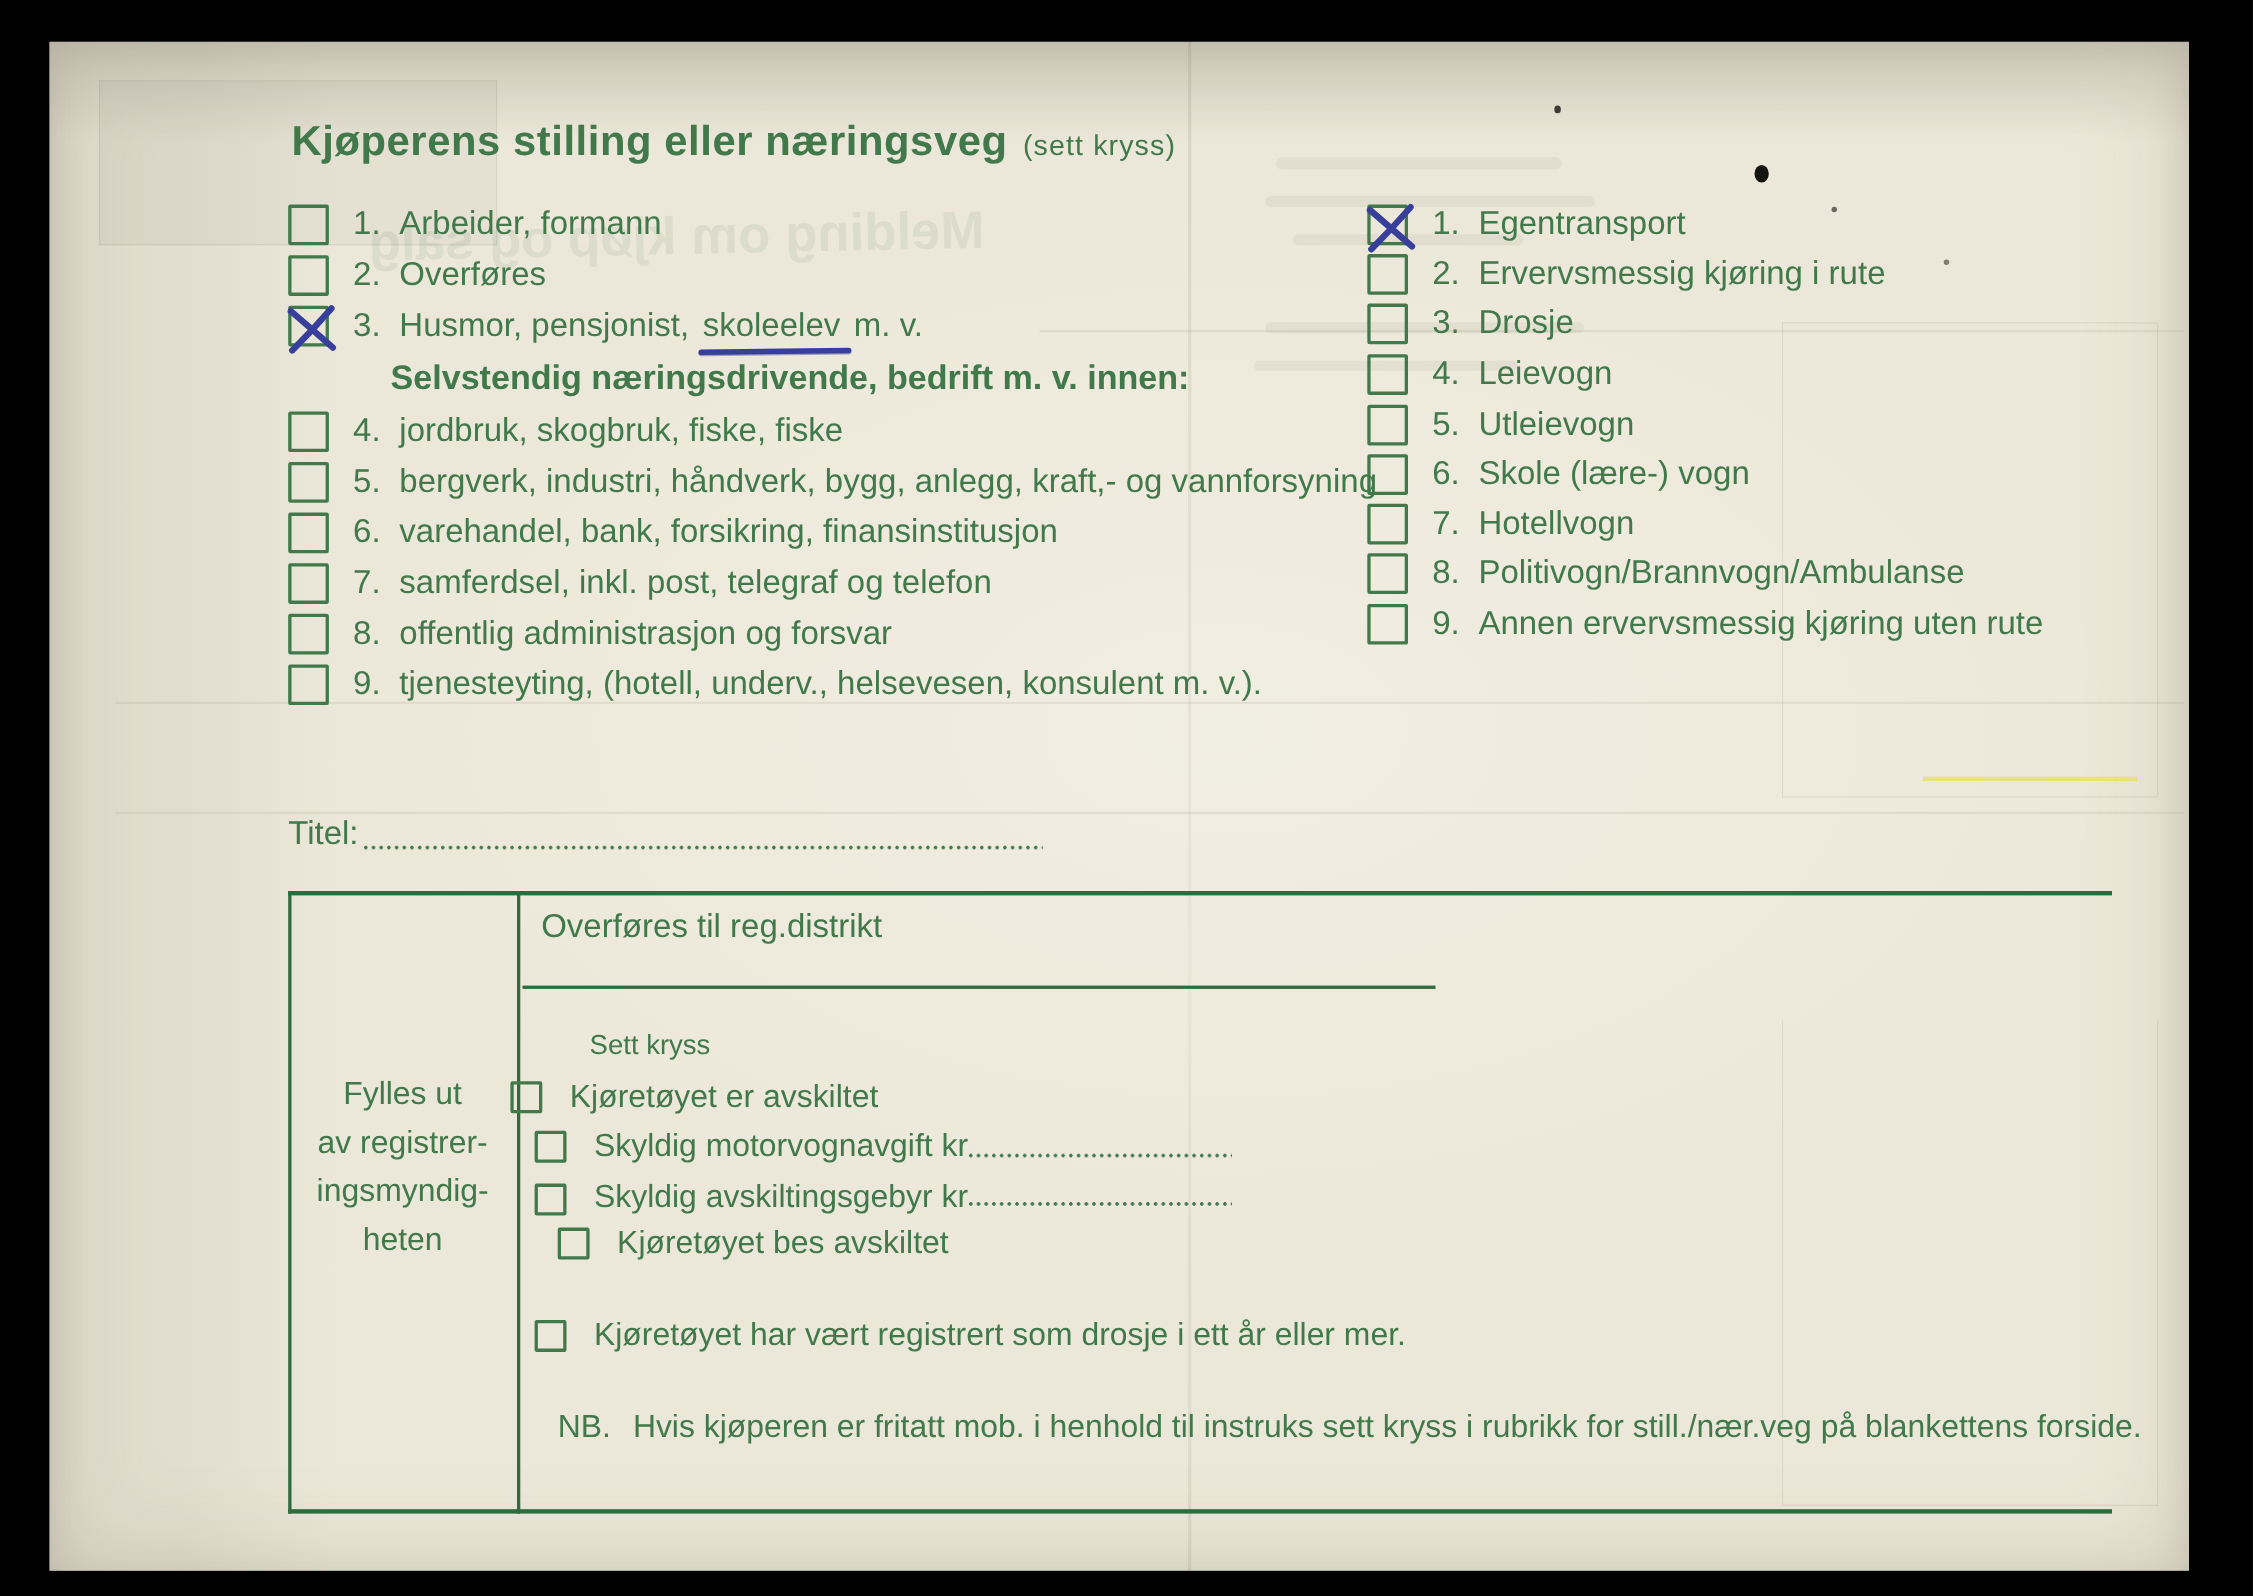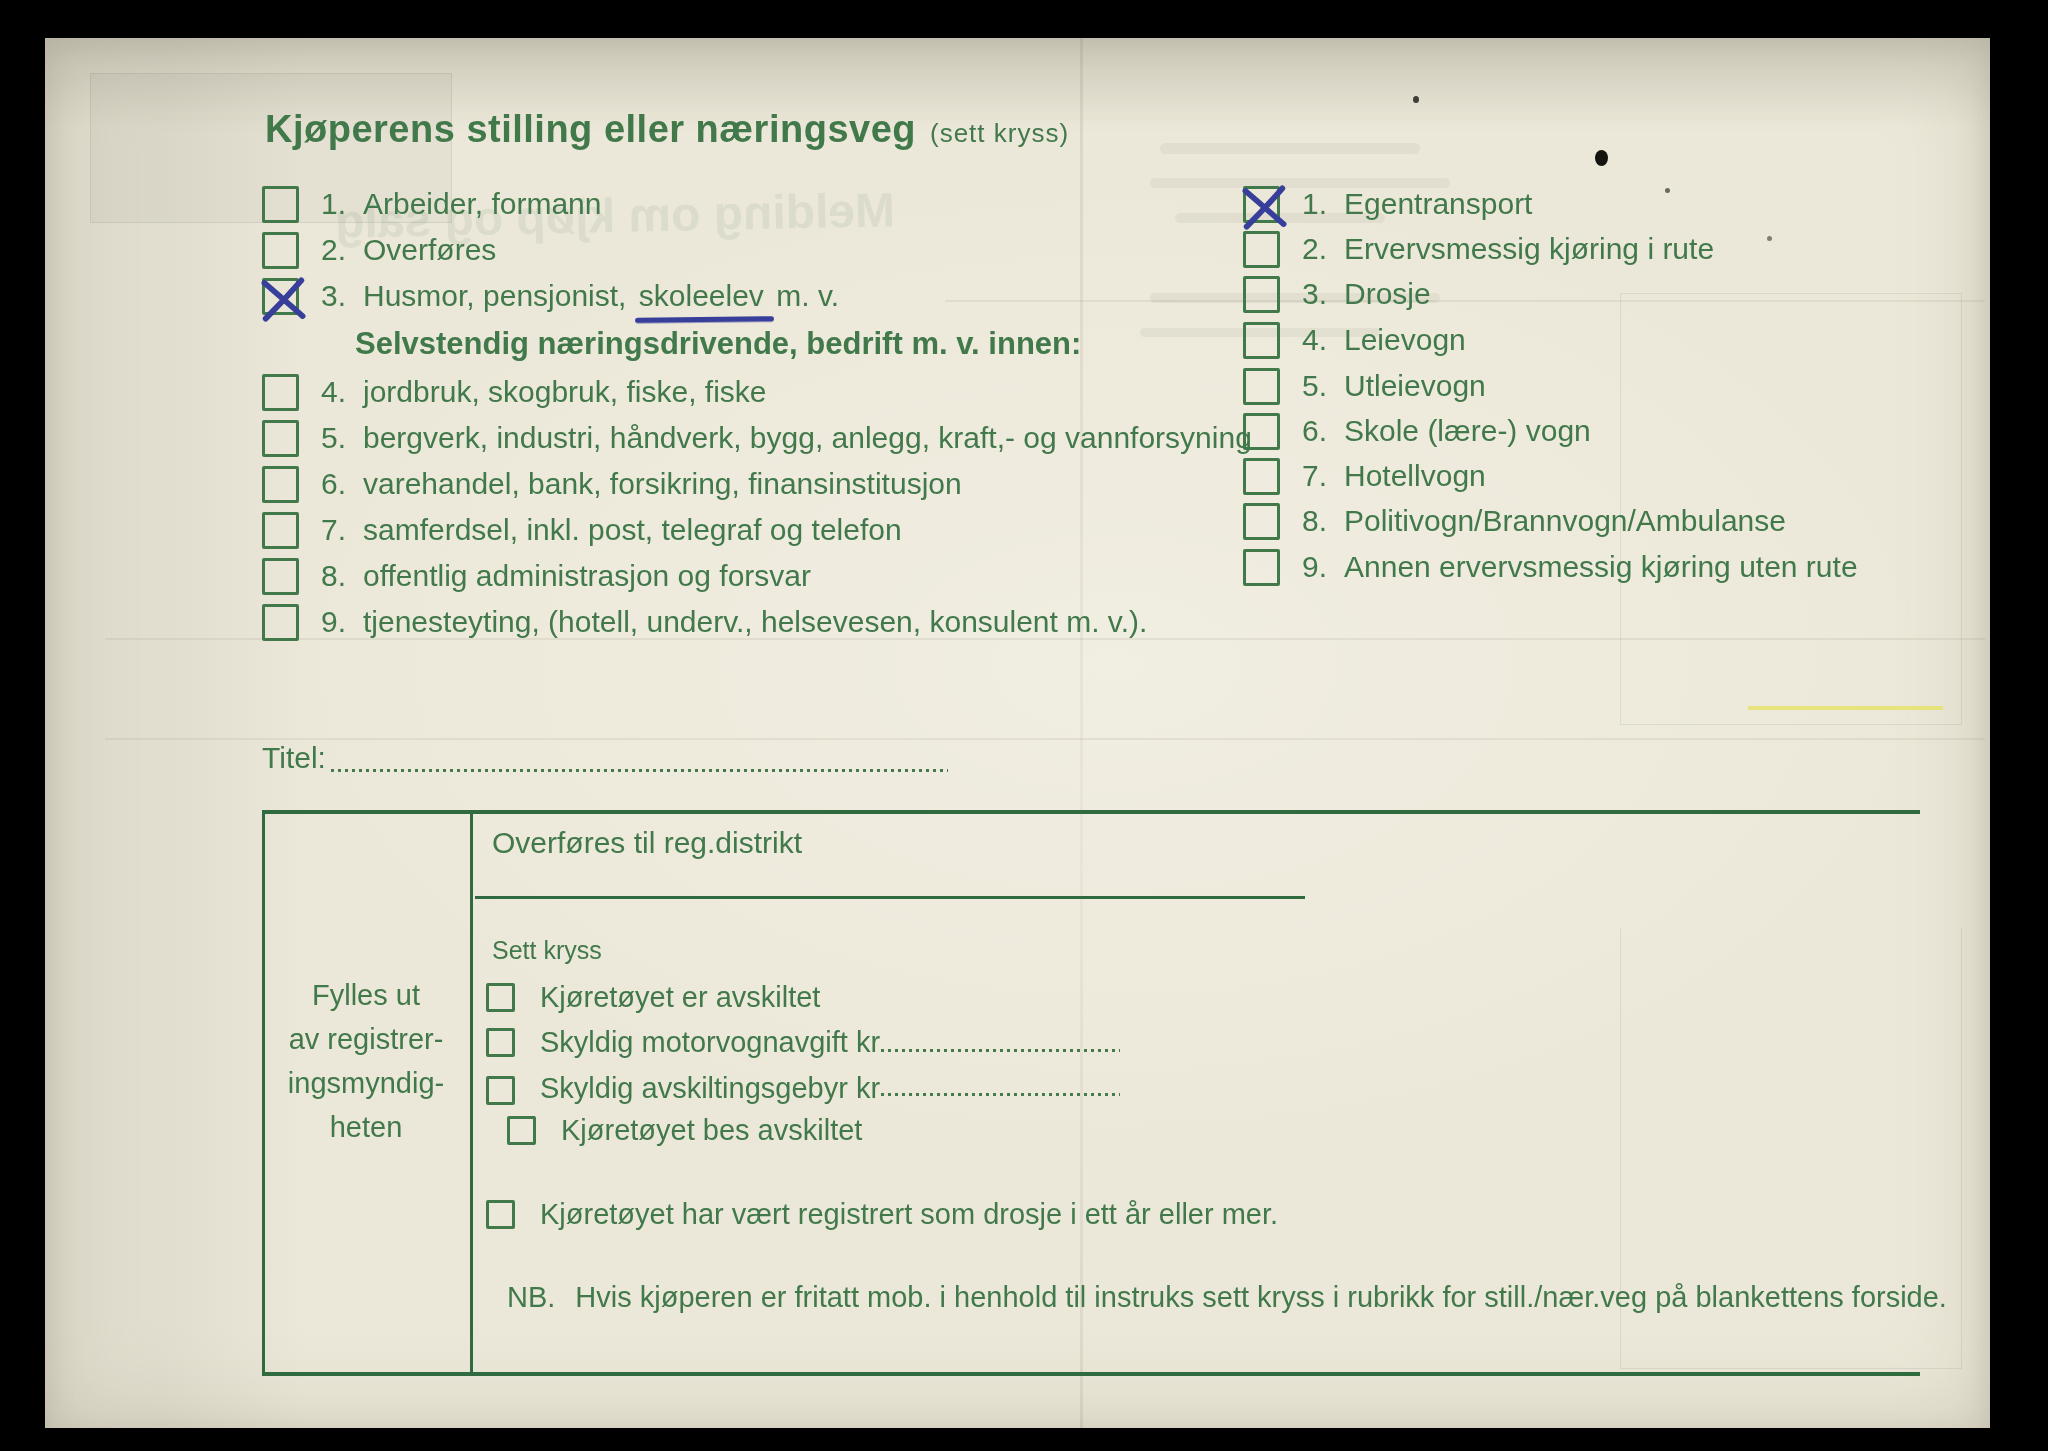--- a/index.html
+++ b/index.html
@@ -38,21 +38,21 @@
   .ink-underline::after{
     content:"";position:absolute;left:-4px;right:-10px;bottom:-9px;height:5px;
     background:var(--ink,#3a3f9b);border-radius:3px;transform:rotate(-.7deg);
     box-shadow:0 1px 0 rgba(58,63,155,.45);
   }
   .subheading{position:absolute;font-weight:bold;font-size:31px;color:var(--green,#41794b);white-space:nowrap;}
   .leader{display:inline-block;height:5px;background-image:radial-gradient(circle at 2.5px 2.5px, var(--green,#41794b) 1.4px, transparent 1.8px);background-size:7px 5px;background-repeat:repeat-x;}
   .rule{position:absolute;background:var(--green-dark,#2f6b3e);}
   .side-label{position:absolute;left:262px;width:208px;text-align:center;font-size:29px;line-height:44px;color:var(--green,#41794b);}
   .box-label{position:absolute;font-size:30px;color:var(--green,#41794b);white-space:nowrap;}
-  .small-label{font-size:25px;}
+  .small-label{font-size:25px;margin-left:44px;}
   .nb-row{position:absolute;display:flex;gap:20px;font-size:29px;color:var(--green,#41794b);white-space:nowrap;margin-left:15px;}
   
   .artifact{position:absolute;pointer-events:none;}
   .mirror-text{font-weight:bold;color:rgba(85,130,95,.11);transform:scaleX(-1) rotate(1.2deg);white-space:nowrap;}
   .smudge{background:rgba(100,110,95,.08);border-radius:6px;}
   .crease-v{width:3px;background:linear-gradient(180deg,rgba(120,115,95,.16),rgba(120,115,95,.05) 60%,rgba(120,115,95,.14));}
   .crease-h{height:2px;background:rgba(130,125,105,.12);}
   .faint-rect{border:1.5px solid rgba(115,130,105,.15);}
   .speck{background:#141410;border-radius:50%;}
 </style>
@@ -208,21 +208,21 @@
   <div class="side-label" style="left:217px;top:935px;width:208px;">
     <div>Fylles ut</div>
     <div>av registrer-</div>
     <div>ingsmyndig-</div>
     <div>heten</div>
   </div>
 
   <div class="box-label" style="left:447px;top:788px;">Overføres til reg.distrikt</div>
   <div class="box-label small-label" style="left:447px;top:898px;">Sett kryss</div>
 
-  <div class="item-row" style="left:441px;top:940px;height:38px;">
+  <div class="item-row" style="left:419px;top:940px;height:38px;">
     <span class="cb cb-small"></span>
     <span class="lbl" style="font-size:29px;margin-left:25px;">Kjøretøyet er avskiltet</span>
   </div>
   <div class="item-row" style="left:441px;top:985px;height:38px;">
     <span class="cb cb-small"></span>
     <span class="lbl" style="font-size:29px;margin-left:25px;">Skyldig motorvognavgift kr</span>
     <span class="leader" style="width:240px;align-self:flex-end;margin-bottom:8px;"></span>
   </div>
   <div class="item-row" style="left:441px;top:1029px;height:38px;align-items:flex-end;">
     <span class="cb cb-small"></span>

